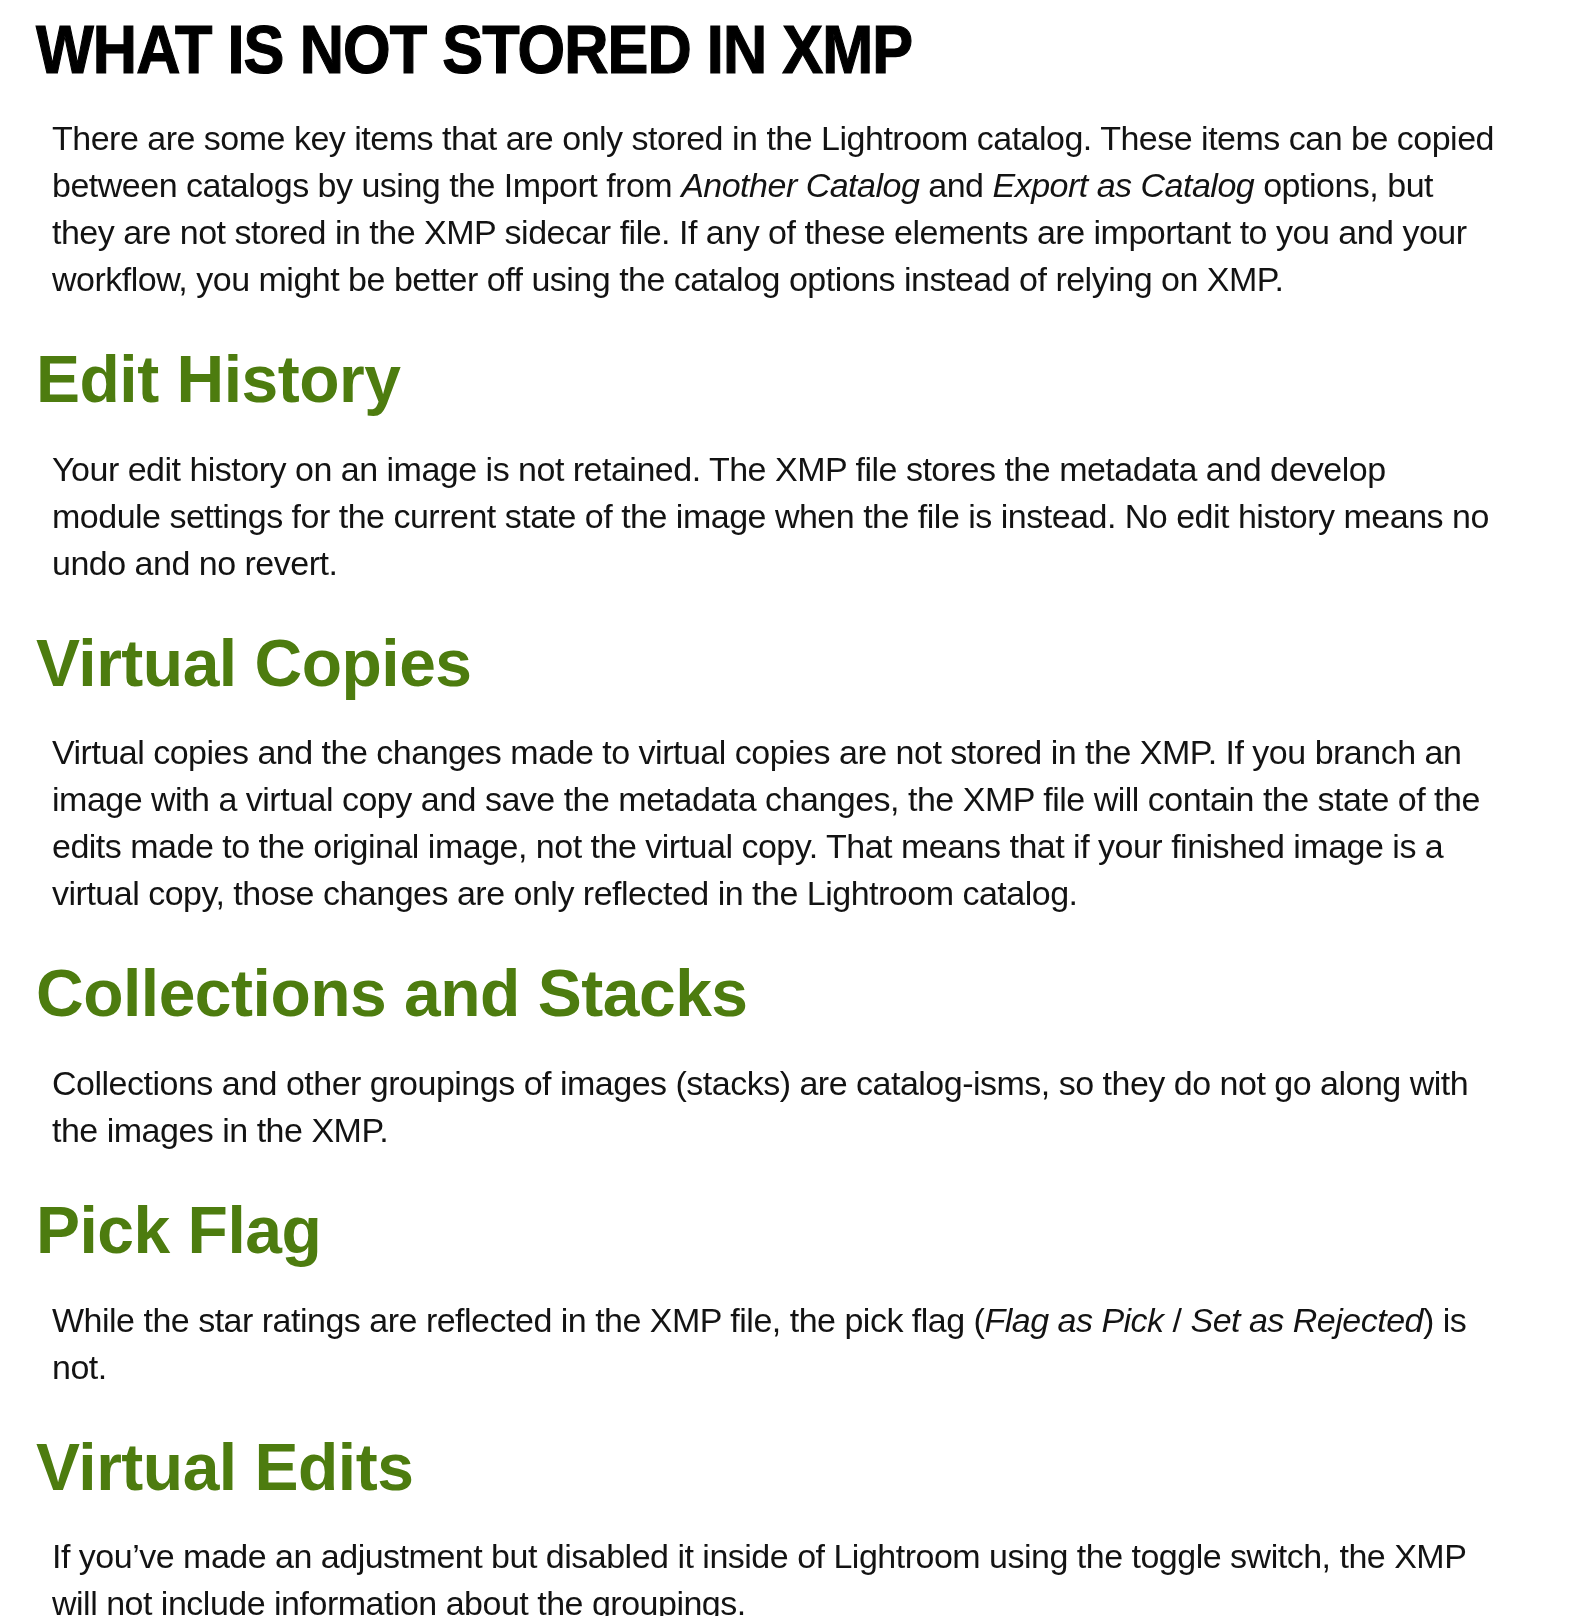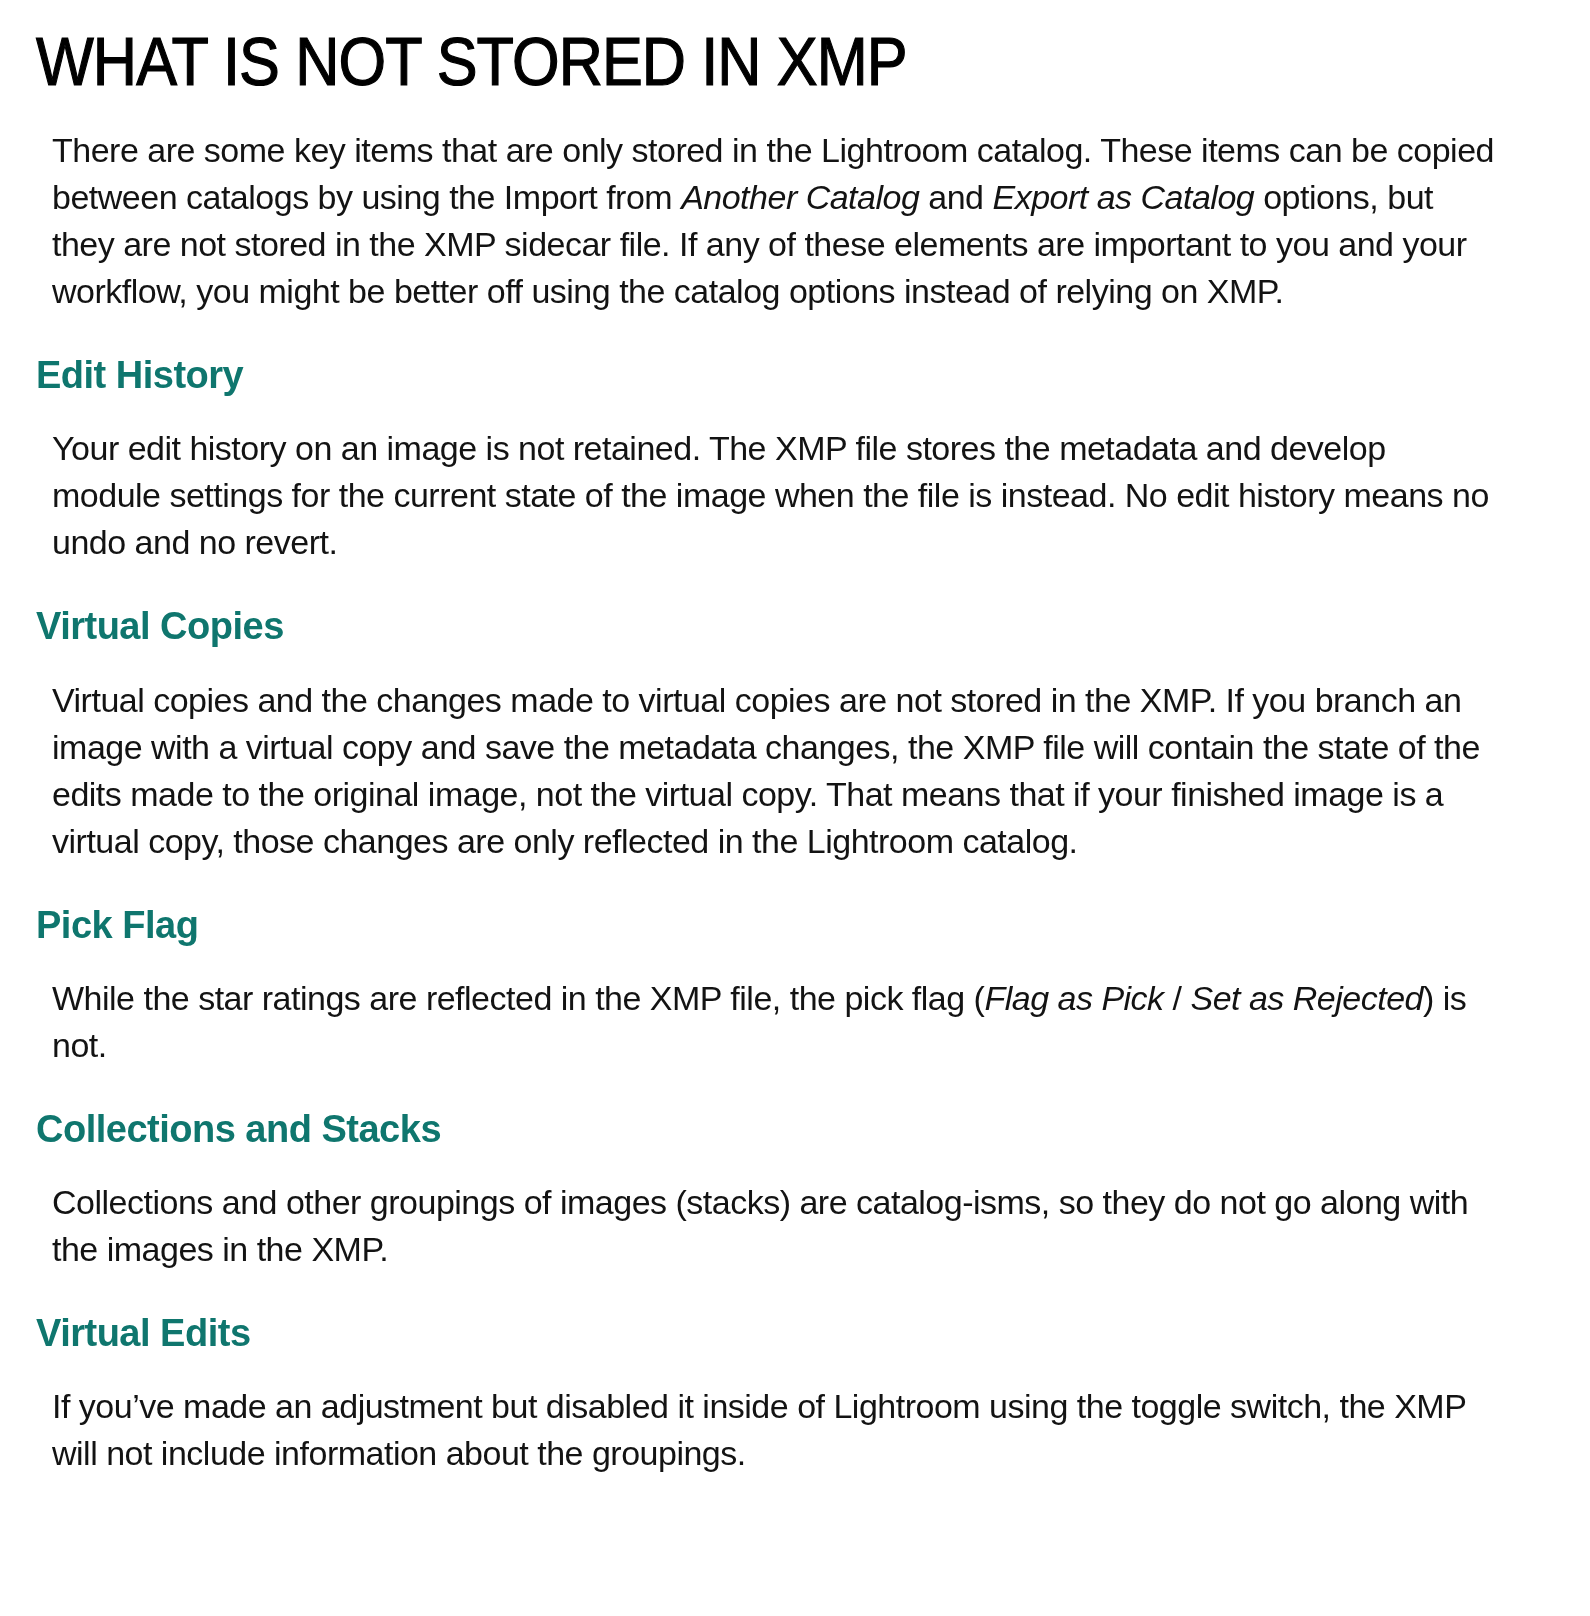--- a/index.html
+++ b/index.html
@@ -13,41 +13,41 @@
     box-sizing: border-box;
     padding: 14px 36px 30px 36px;
     color: #131313;
     font-family: "Liberation Sans", sans-serif;
     -webkit-font-smoothing: antialiased;
   }
   .content {
     max-width: 1460px;
   }
   h1.page-title {
-    margin: 12px 0 30px 0;
+    margin: 0 0 30px 0;
     font-size: 68px;
     line-height: 1.05;
-    font-weight: 400;
+    font-weight: 700;
     color: #000000;
     letter-spacing: -1px;
     white-space: nowrap;
   }
   h1.page-title .squeeze {
     display: inline-block;
     transform: scaleX(0.9);
     transform-origin: 0 50%;
     -webkit-text-stroke: 1.2px #000000;
   }
   h2.section-heading {
     margin: 38px 0 0 0;
-    font-size: 38px;
+    font-size: 66px;
     line-height: 1.16;
     font-weight: 700;
     letter-spacing: -0.5px;
-    color: #0f766e;
+    color: #4d7c0f;
   }
   p.body-paragraph {
     margin: 28px 0 0 16px;
     font-size: 34px;
     line-height: 47px;
     letter-spacing: -0.5px;
     font-weight: 400;
     color: #131313;
   }
   p.body-paragraph em {
@@ -67,27 +67,27 @@
     <h2 class="section-heading">Edit History</h2>
     <p class="body-paragraph">Your edit history on an image is not retained. The XMP file stores the metadata and develop module settings for the current state of the image when the file is instead. No edit history means no undo and no revert.</p>
   </section>
 
   <section>
     <h2 class="section-heading">Virtual Copies</h2>
     <p class="body-paragraph">Virtual copies and the changes made to virtual copies are not stored in the XMP. If you branch an image with a virtual copy and save the metadata changes, the XMP file will contain the state of the edits made to the original image, not the virtual copy. That means that if your finished image is a virtual copy, those changes are only reflected in the Lightroom catalog.</p>
   </section>
 
   <section>
-    <h2 class="section-heading">Pick Flag</h2>
-    <p class="body-paragraph">While the star ratings are reflected in the XMP file, the pick flag (<em>Flag as Pick</em> / <em>Set as Rejected</em>) is not.</p>
+    <h2 class="section-heading">Collections and Stacks</h2>
+    <p class="body-paragraph">Collections and other groupings of images (stacks) are catalog-isms, so they do not go along with the images in the XMP.</p>
   </section>
 
   <section>
-    <h2 class="section-heading">Collections and Stacks</h2>
-    <p class="body-paragraph">Collections and other groupings of images (stacks) are catalog-isms, so they do not go along with the images in the XMP.</p>
+    <h2 class="section-heading">Pick Flag</h2>
+    <p class="body-paragraph">While the star ratings are reflected in the XMP file, the pick flag (<em>Flag as Pick</em> / <em>Set as Rejected</em>) is not.</p>
   </section>
 
   <section>
     <h2 class="section-heading">Virtual Edits</h2>
     <p class="body-paragraph">If you’ve made an adjustment but disabled it inside of Lightroom using the toggle switch, the XMP will not include information about the groupings.</p>
   </section>
 
 </main>
 
 </body></html>

